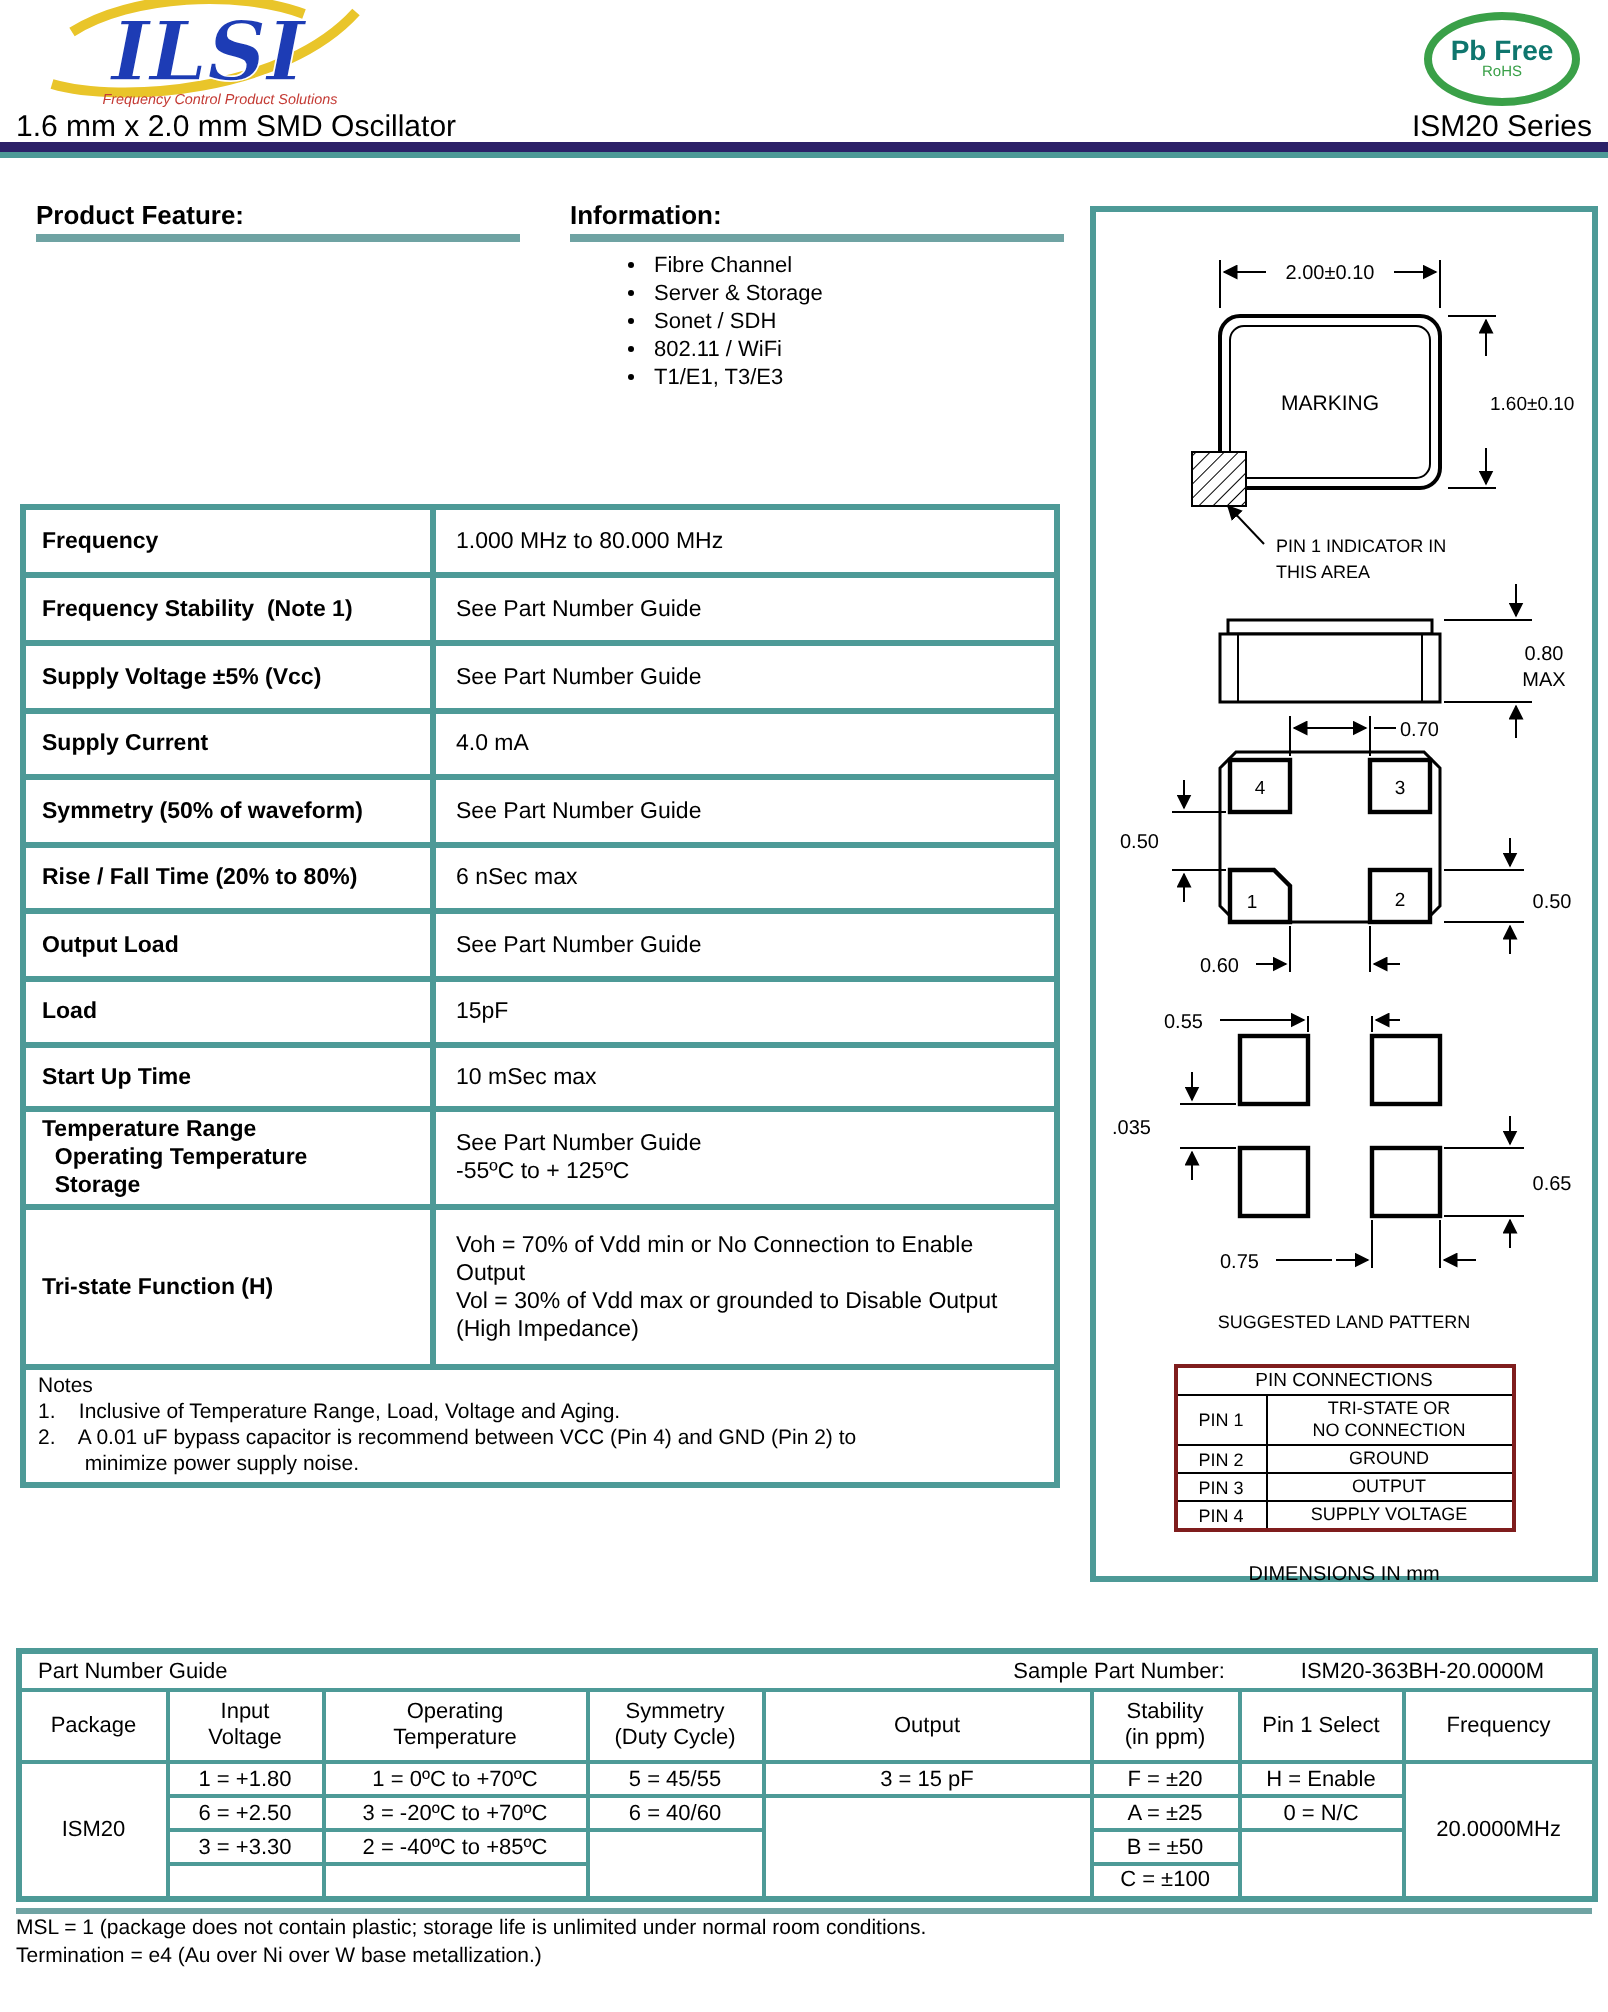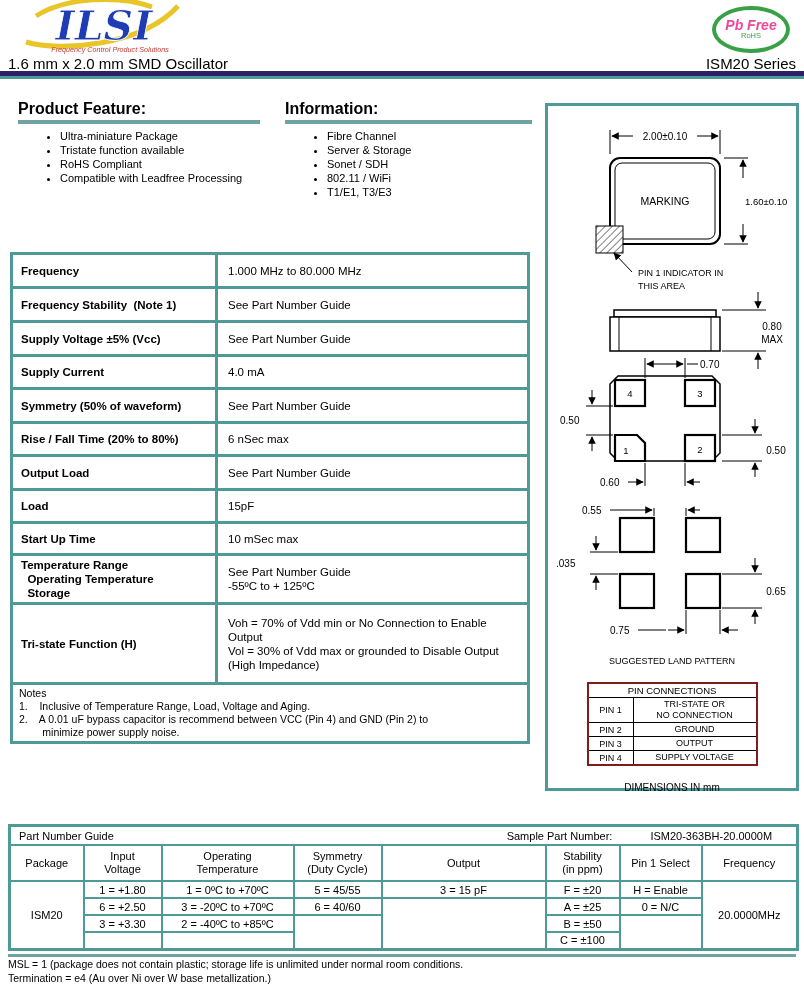--- a/index.html
+++ b/index.html
@@ -8,27 +8,27 @@
     font-family:"Liberation Sans", sans-serif;color:#000;overflow:hidden;
   }
   .abs{position:absolute;}
 
   
   #logo{left:20px;top:0px;}
   #subtitle{left:8px;top:55px;font-size:15px;}
   #series{right:8px;top:55px;font-size:15px;}
   #badge{left:712px;top:6px;width:78px;height:47px;border:4px solid #3aa048;border-radius:50%;
     display:flex;flex-direction:column;align-items:center;justify-content:center;box-sizing:border-box;background:#fff;}
-  .badge-line1{color:#ec4899;font-weight:bold;font-size:14px;line-height:13px;font-style:italic;}
+  .badge-line1{color:#0f766e;font-weight:bold;font-size:14px;line-height:13px;}
   .badge-line2{color:#3aa048;font-size:7.5px;line-height:8px;}
   #rule-purple{left:0;top:71px;width:804px;height:5px;background:#2c2168;}
   #rule-teal{left:0;top:76px;width:804px;height:3px;background:#4d9a97;}
 
   
-  .sec-h{font-size:16px;font-weight:bold;}
+  .sec-h{font-size:13px;font-weight:bold;}
   .sec-rule{height:4px;background:#6fa3a3;margin-top:2px;}
   #features{left:18px;top:100px;width:242px;}
   #applications{left:285px;top:100px;width:247px;}
   .blist{margin:6px 0 0 0;padding-left:42px;}
   .blist li{font-size:11px;margin-bottom:1px;line-height:13px;}
 
   
   #specwrap{left:10px;top:252px;}
   #spec{border-collapse:collapse;width:517px;table-layout:fixed;}
   #spec td{border:3px solid #4d9a97;background:#fff;font-size:11.5px;padding:2px 8px;vertical-align:middle;}
@@ -81,26 +81,20 @@
 <div class="abs" id="badge">
   <div class="badge-line1">Pb Free</div>
   <div class="badge-line2">RoHS</div>
 </div>
 <div class="abs" id="rule-purple"></div>
 <div class="abs" id="rule-teal"></div>
 
 <div class="abs" id="features">
   <div class="sec-h">Product Feature:</div>
   <div class="sec-rule"></div>
-  <ul class="blist">
-    <li>Ultra-miniature Package</li>
-    <li>Tristate function available</li>
-    <li>RoHS Compliant</li>
-    <li>Compatible with Leadfree Processing</li>
-  </ul>
 </div>
 <div class="abs" id="applications">
   <div class="sec-h">Information:</div>
   <div class="sec-rule"></div>
   <ul class="blist">
     <li>Fibre Channel</li>
     <li>Server &amp; Storage</li>
     <li>Sonet / SDH</li>
     <li>802.11 / WiFi</li>
     <li>T1/E1, T3/E3</li>

